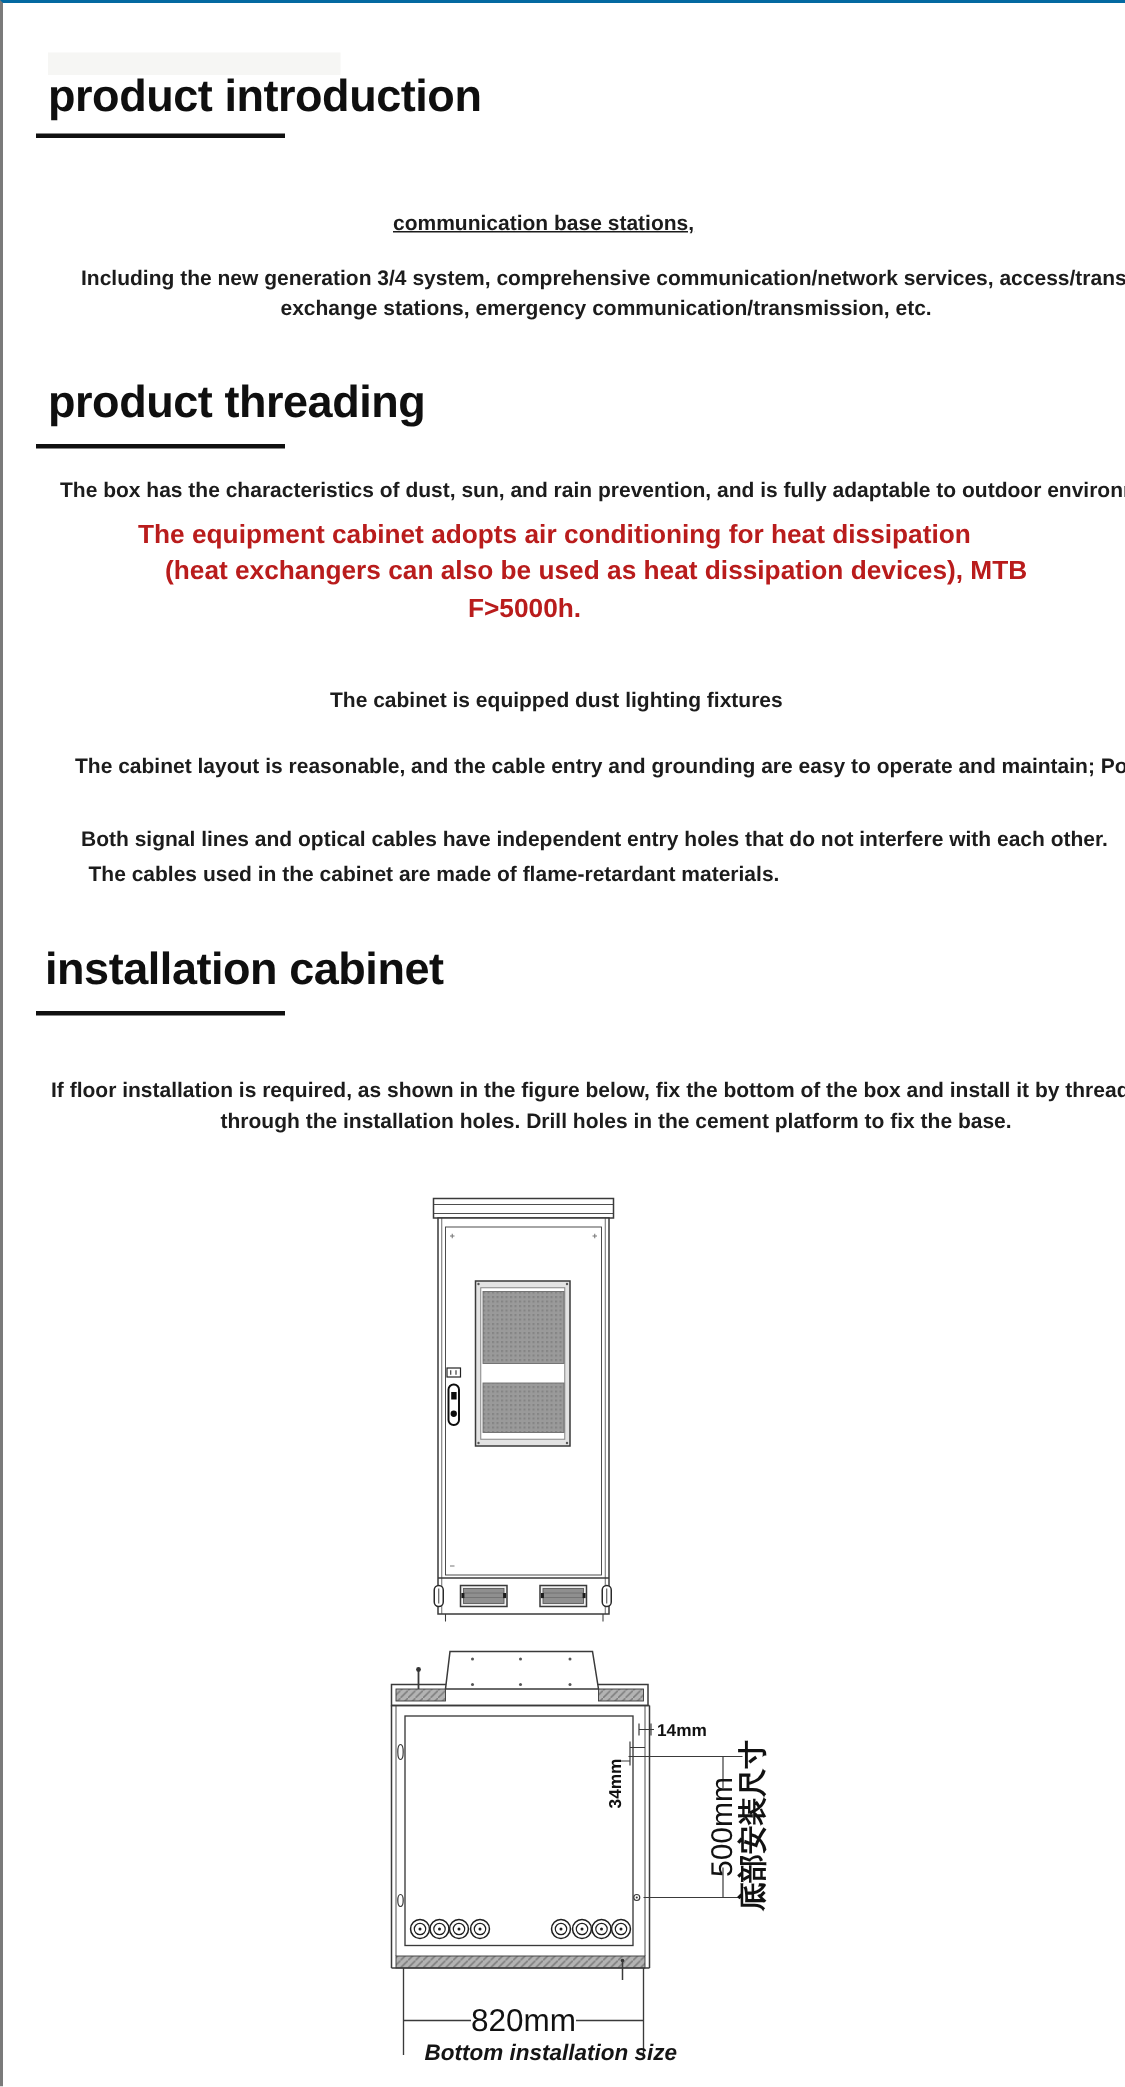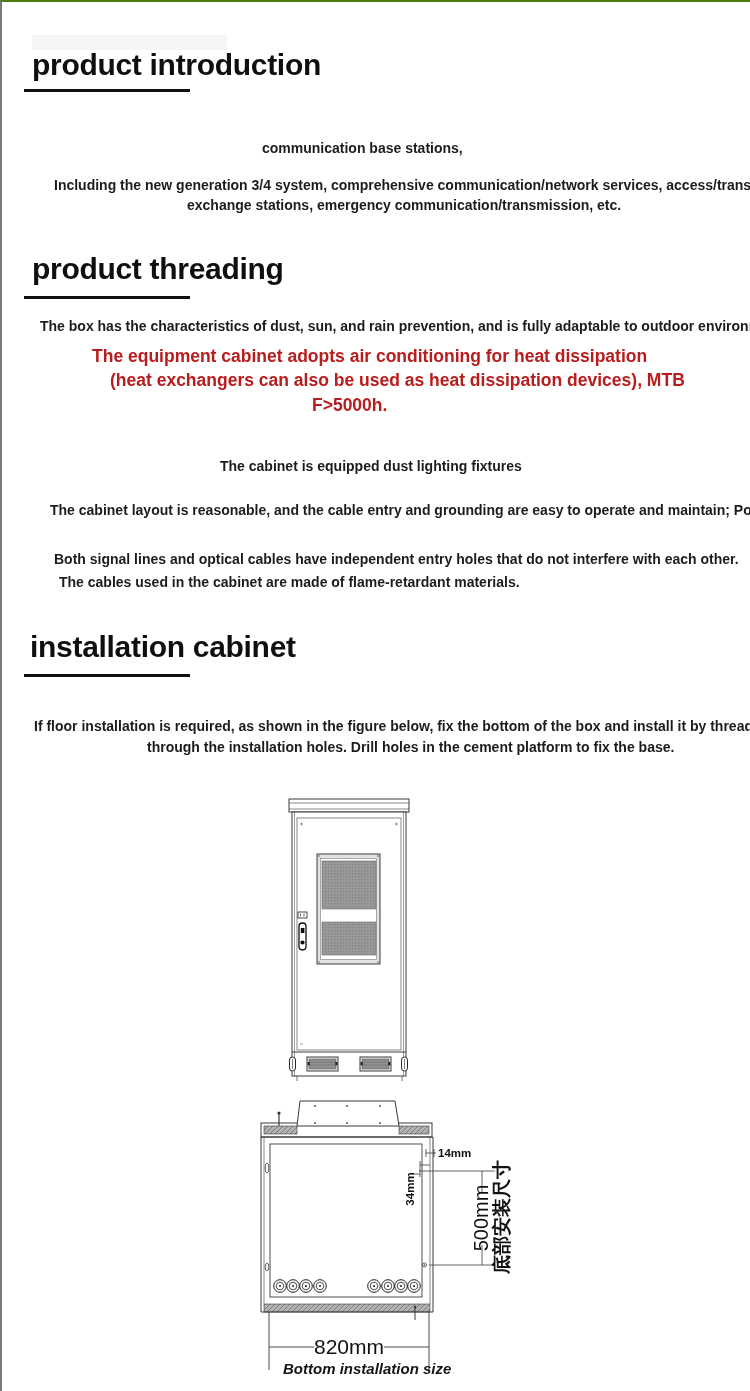--- a/index.html
+++ b/index.html
@@ -1,40 +1,40 @@
 <!DOCTYPE html>
 <html><head>
 <meta charset="utf-8">
 <style>
   html,body{margin:0;padding:0;background:#fff;}
   .page{
     position:relative;width:750px;height:1391px;overflow:hidden;background:#ffffff;
     font-family:"Liberation Sans",sans-serif;color:#1a1a1a;box-sizing:border-box;
-    border-top:2px solid #4d7c0f;border-left:2px solid #7a7a7a;
+    border-top:2px solid #0369a1;border-left:2px solid #7a7a7a;
   }
   .h{position:absolute;font-size:30px;font-weight:700;color:#0f0f0f;letter-spacing:-0.3px;white-space:nowrap;line-height:34px;}
   .u{position:absolute;height:3px;background:#101010;}
   .t{position:absolute;font-size:14px;font-weight:600;white-space:nowrap;color:#1c1c1c;line-height:15px;}
   .big{font-size:17.5px;line-height:19px;color:#b91c1c;}
   .smudge{position:absolute;background:#f6f6f4;}
   .figure{position:absolute;}
   .caption{position:absolute;font-size:15px;font-weight:700;white-space:nowrap;color:#151515;}
   svg text{font-family:"Liberation Sans",sans-serif;fill:#111;}
 </style>
 </head>
 <body>
 
 <div class="page">
 
   <div class="smudge" style="left:30px;top:33px;width:195px;height:15px;"></div>
 
   <div class="h" style="left:30px;top:46px;">product introduction</div>
   <div class="u" style="left:22px;top:87px;width:166px;"></div>
 
-  <div class="t" style="left:260px;top:139px;">communication base stations,</div>
+  <div class="t" style="left:260px;top:139px;text-decoration:underline;">communication base stations,</div>
   <div class="t" style="left:52px;top:176px;">Including the new generation 3/4 system, comprehensive communication/network services, access/transmission</div>
   <div class="t" style="left:185px;top:196px;">exchange stations, emergency communication/transmission, etc.</div>
 
   <div class="h" style="left:30px;top:250px;">product threading</div>
   <div class="u" style="left:22px;top:294px;width:166px;"></div>
 
   <div class="t" style="left:38px;top:317px;">The box has the characteristics of dust, sun, and rain prevention, and is fully adaptable to outdoor environments.</div>
   <div class="t big" style="left:90px;top:345px;">The equipment cabinet adopts air conditioning for heat dissipation</div>
   <div class="t big" style="left:92px;top:369px;margin-left:16px;">(heat exchangers can also be used as heat dissipation devices), MTB</div>
   <div class="t big" style="left:310px;top:394px;">F&gt;5000h.</div>

